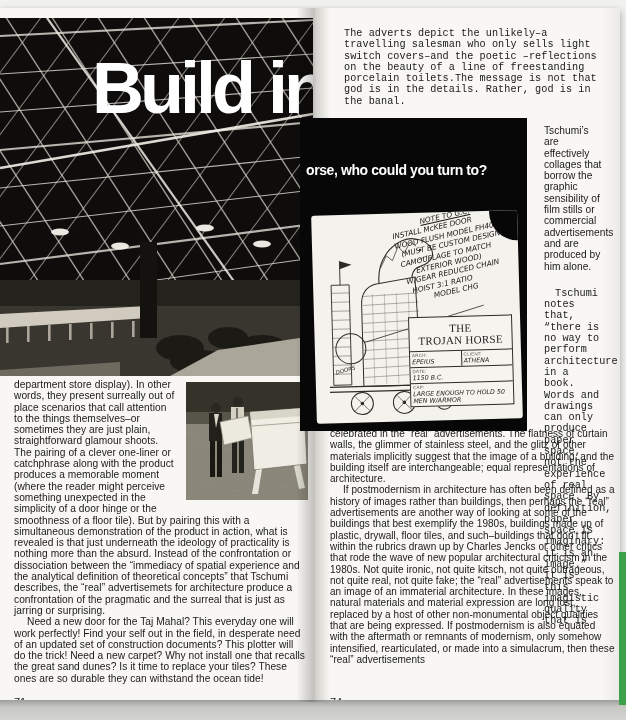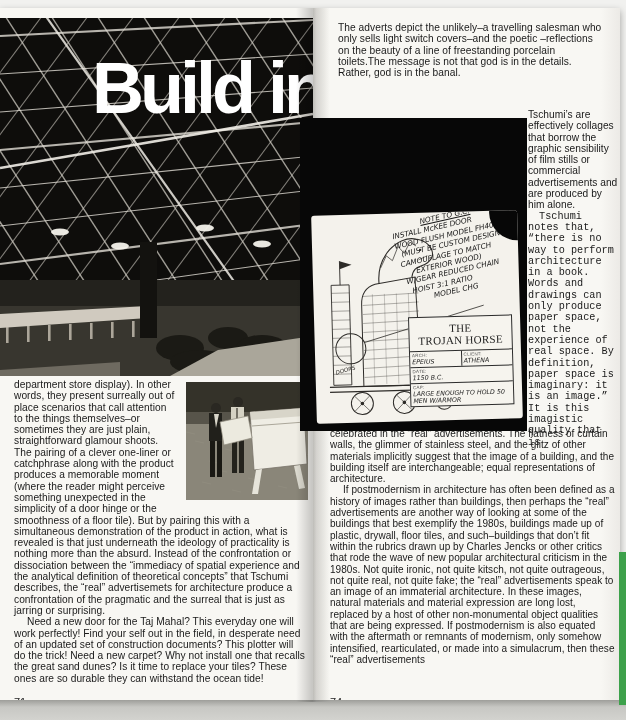--- a/index.html
+++ b/index.html
@@ -32,25 +32,25 @@
   .lp-text p + p{text-indent:13px;}
   .float-photo{float:right;width:122px;height:118px;margin:3px -2px 5px 9px;position:relative;
     background:#7b786c;overflow:hidden;}
   .page-num{position:absolute;top:688px;font-size:11px;color:#222;}
   .page-num.left{left:14px;}
   .page-num.right{left:17px;}
 
   
   .rp-top{position:absolute;left:17px;top:6px;width:283px;color:#191919;
     font-size:10.2px;line-height:11.3px;letter-spacing:.05px;}
-  .rp-top p{margin:8px;}
+  .rp-top p{margin:14px;font-family:Liberation Mono, monospace;}
   .rp-top p + p{text-indent:13px;}
   .rp-side{position:absolute;left:215px;top:101px;width:90px;color:#191919;
     font-size:10.2px;line-height:11.3px;letter-spacing:.02px;}
-  .rp-side p{margin:0;}
+  .rp-side p{margin:16px;}
   .rp-side p + p{text-indent:11px;font-family:Liberation Mono, monospace;}
   .rp-bottom{position:absolute;left:17px;top:420px;width:285px;color:#191919;
     font-size:10px;line-height:11.3px;letter-spacing:.05px;}
   .rp-bottom p{margin:0;}
   .rp-bottom p + p{text-indent:13px;}
 
   
   .ad{position:absolute;left:300px;top:110px;width:227px;height:313px;background:#070707;z-index:6;}
   .ad-head{position:absolute;left:6px;top:42px;color:#fff;font-weight:bold;
     font-size:14px;line-height:20px;letter-spacing:-.4px;white-space:nowrap;}
@@ -212,20 +212,21 @@
     </div>
     <div class="rp-bottom">
       <p>celebrated in the “real” advertisements. The flatness of curtain walls, the glimmer of stainless steel, and the glitz of other materials implicitly suggest that the image of a building, and the building itself are interchangeable; equal representations of architecture.</p>
       <p>If postmodernism in architecture has often been defined as a history of images rather than buildings, then perhaps the “real” advertisements are another way of looking at some of the buildings that best exemplify the 1980s, buildings made up of plastic, drywall, floor tiles, and such–buildings that don’t fit within the rubrics drawn up by Charles Jencks or other critics that rode the wave of new popular architectural criticism in the 1980s. Not quite ironic, not quite kitsch, not quite outrageous, not quite real, not quite fake; the “real” advertisements speak to an image of an immaterial architecture. In these images, natural materials and material expression are long lost, replaced by a host of other non-monumental object qualities that are being expressed. If postmodernism is also equated with the aftermath or remnants of modernism, only somehow intensified, rearticulated, or made into a simulacrum, then these “real” advertisements</p>
     </div>
     <div class="page-num right">74</div>
   </div>
 
   <div class="ad">
     <div class="ad-head">
+      <div class="l2">orse, who could you turn to?</div>
     </div>
 
     <div class="sheet">
       <svg id="horse-svg" class="horse-svg" width="170" height="192" viewBox="0 0 170 192">
           <line x1="12" y1="160" x2="158" y2="160" stroke="#2d2b28" stroke-width="1.2" opacity="1"></line>
           <line x1="12" y1="165" x2="158" y2="165" stroke="#2d2b28" stroke-width="1.2" opacity="1"></line>
           <circle cx="44" cy="177" r="11" fill="none" stroke="#2d2b28" stroke-width="1"></circle>
           <circle cx="44" cy="177" r="1.8" fill="#2d2b28"></circle>
           <line x1="36.3" y1="169.3" x2="51.7" y2="184.7" stroke="#2d2b28" stroke-width="0.6" opacity="1"></line>
           <line x1="36.3" y1="184.7" x2="51.7" y2="169.3" stroke="#2d2b28" stroke-width="0.6" opacity="1"></line>

